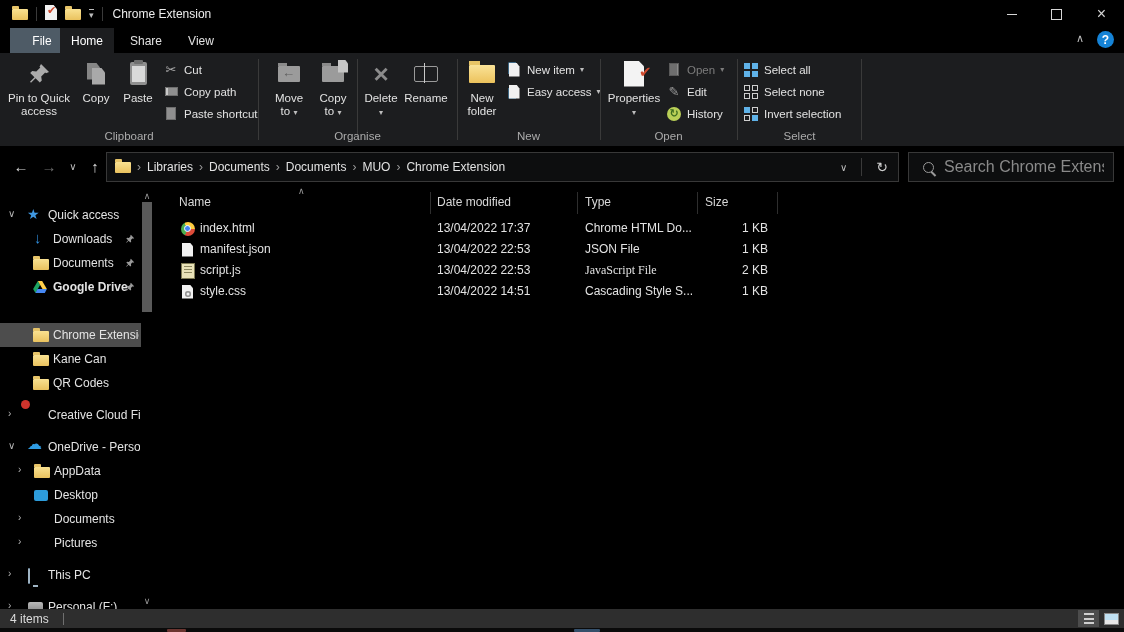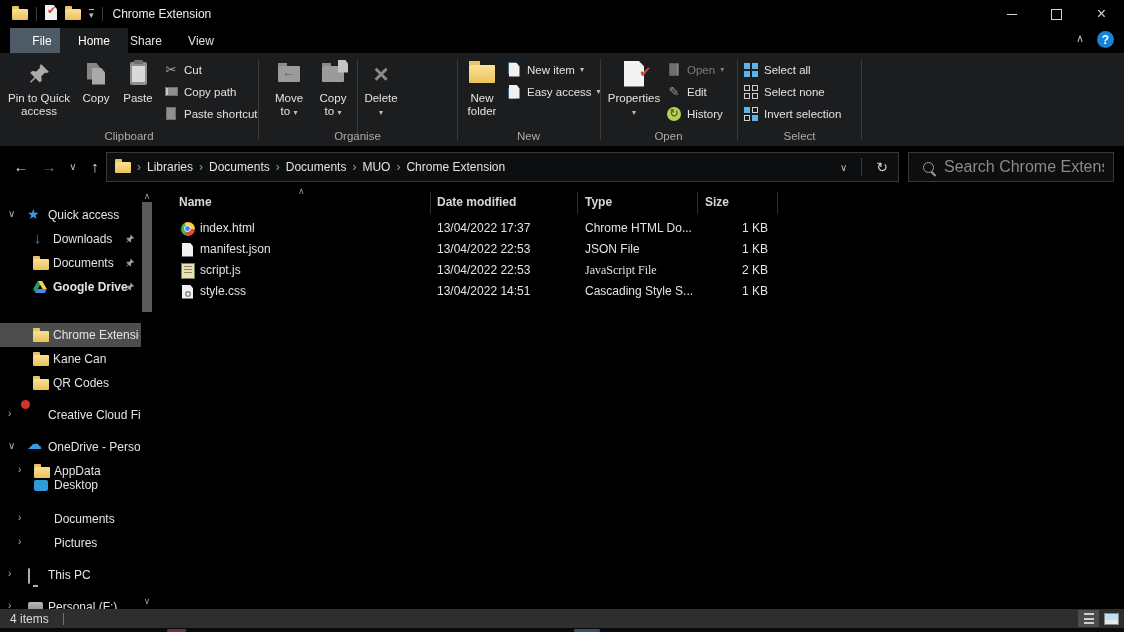--- a/index.html
+++ b/index.html
@@ -18,21 +18,21 @@
   .max-glyph{width:9px;height:9px;border:1px solid #d6d6d6;}
   .close-glyph{font-size:14px;line-height:14px;}
   
   .folder{width:16px;height:11px;background:linear-gradient(180deg,#f9e191,#eac25e);border-radius:1px;position:relative;display:inline-block;}
   .folder::before{content:"";position:absolute;top:-3px;left:0;width:7px;height:3px;background:#e7c468;border-radius:1px 1px 0 0;}
   .doc{display:inline-block;background:#f1f1f1;clip-path:polygon(0 0,72% 0,100% 28%,100% 100%,0 100%);}
   
   .tabsrow{top:28px;left:0;right:0;height:25px;background:#000;}
   .tab{position:absolute;top:0;height:25px;display:flex;align-items:center;justify-content:center;color:#e2e2e2;}
   .tab-file{left:10px;width:64px;background:#4e5b66;color:#fff;}
-  .tab-home{left:60px;width:68px;background:#1c1d1f;color:#fff;}
+  .tab-home{left:60px;width:54px;background:#1c1d1f;color:#fff;}
   .tab-share{left:120px;width:52px;}
   .tab-view{left:176px;width:50px;}
   .ribbon-collapse{position:absolute;right:40px;top:4px;color:#bfbfbf;font-size:11px;}
   .helpbtn{position:absolute;right:10px;top:3px;width:17px;height:17px;border-radius:50%;background:#1583d7;color:#fff;
     display:flex;align-items:center;justify-content:center;font-weight:bold;font-size:12px;}
   
   .ribbon{top:53px;left:0;right:0;height:93px;background:#1c1d1f;border-bottom:1px solid #090909;}
   .rgroup-label{position:absolute;bottom:4px;text-align:center;color:#ababab;font-size:11.5px;}
   .vdiv{position:absolute;top:6px;bottom:6px;width:1px;background:#3a3a3a;}
   .rbig{position:absolute;top:2px;height:84px;text-align:center;color:#e2e2e2;font-size:11.5px;line-height:13px;}
@@ -103,21 +103,21 @@
   .icon-pict::after{content:"";position:absolute;left:0;bottom:0;width:100%;height:5px;background:#7fb069;
     clip-path:polygon(0 100%,30% 0,60% 100%,80% 30%,100% 100%);}
   .icon-pc{width:15px;height:10px;border:1.5px solid #9fb4c4;border-radius:1px;position:relative;background:#163a54;}
   .icon-pc::after{content:"";position:absolute;left:4px;bottom:-4px;width:5px;height:2px;background:#9fb4c4;box-shadow:-2px 2px 0 2px transparent;}
   .icon-drive{width:15px;height:9px;background:linear-gradient(#b9b9b9,#8d8d8d);border-radius:2px;margin-top:2px;}
   .icon-cc{width:13px;height:15px;background:#f6e3a4;position:relative;}
   .icon-cc::after{content:"";position:absolute;right:-2px;bottom:-2px;width:9px;height:9px;border-radius:50%;background:#d0342c;}
   
   .filelist{top:186px;left:160px;right:0;bottom:23px;background:#000;}
   .lheader{position:absolute;top:4px;left:0;right:0;height:24px;color:#d8d8d8;}
-  .hcell{position:absolute;top:5px;font-weight:bold;}
+  .hcell{position:absolute;top:5px;}
   .hsep{position:absolute;top:2px;width:1px;height:22px;background:#2e2e2e;}
   .sortglyph{position:absolute;left:138px;top:-4px;color:#9a9a9a;font-size:9px;}
   .frow{position:absolute;left:0;right:0;height:21px;}
   .fcell{position:absolute;top:3px;white-space:nowrap;color:#e3e3e3;}
   .ficon{position:absolute;left:20px;top:3px;width:15px;height:15px;display:flex;align-items:center;justify-content:center;}
   .icon-chrome{width:14px;height:14px;border-radius:50%;background:conic-gradient(from 90deg,#dd4b39 0 33%,#4caf50 0 66%,#ffcd40 0 100%);position:relative;}
   .icon-chrome::after{content:"";position:absolute;inset:3.5px;border-radius:50%;background:#4285f4;border:1.5px solid #fff;}
   .icon-json{width:11px;height:14px;background:#f1f1f1;clip-path:polygon(0 0,72% 0,100% 26%,100% 100%,0 100%);}
   .icon-js{width:12px;height:14px;background:#e9e2b8;border:1px solid #7e7a54;position:relative;}
   .icon-js::after{content:"";position:absolute;left:2px;top:2px;right:2px;height:9px;
@@ -243,20 +243,26 @@
            <span>to</span> <span class="caret">▾</span></div>
     </div>
     <div class="vdiv" style="left:357px;"></div>
     <div class="rbig" style="left:361px;width:40px;">
       <div class="ric">
           <span class="ri-del">×</span>
         </div>
       <div><span>Delete</span><br>
            <span class="caret">▾</span></div>
     </div>
+    <div class="rbig" style="left:402px;width:48px;">
+      <div class="ric">
+          <span class="ri-ren"></span>
+        </div>
+      <div>Rename</div>
+    </div>
     <div class="rgroup-label" style="left:258px;width:199px;">Organise</div>
     <div class="vdiv" style="left:457px;"></div>
 
     <div class="rbig" style="left:461px;width:42px;">
       <div class="ric">
           <span class="ri-newfolder"></span>
         </div>
       <div><span>New</span><br>
            <span>folder</span></div>
     </div>
@@ -432,21 +438,21 @@
     <div class="sbrow" style="top:249px;">
       <span class="sbchev" style="left:8px;">∨</span>
       <span class="sbicon cloud" style="left:27px;top:2px;">☁</span>
       <span class="sblabel" style="left:48px;overflow:hidden;width:92px;">OneDrive - Persor</span>
     </div>
     <div class="sbrow" style="top:273px;">
       <span class="sbchev" style="left:18px;">›</span>
       <span class="sbicon folder" style="left:34px;top:8px;"></span>
       <span class="sblabel" style="left:54px;">AppData</span>
     </div>
-    <div class="sbrow" style="top:287px;padding-left:29px;">
+    <div class="sbrow" style="top:297px;padding-left:29px;">
       <span class="sbicon icon-desktop" style="left:34px;top:7px;"></span>
       <span class="sblabel" style="left:54px;">Desktop</span>
     </div>
     <div class="sbrow" style="top:321px;">
       <span class="sbchev" style="left:18px;">›</span>
       <span class="sbicon icon-docfile" style="left:35px;top:5px;"></span>
       <span class="sblabel" style="left:54px;">Documents</span>
     </div>
     <div class="sbrow" style="top:345px;">
       <span class="sbchev" style="left:18px;">›</span>

